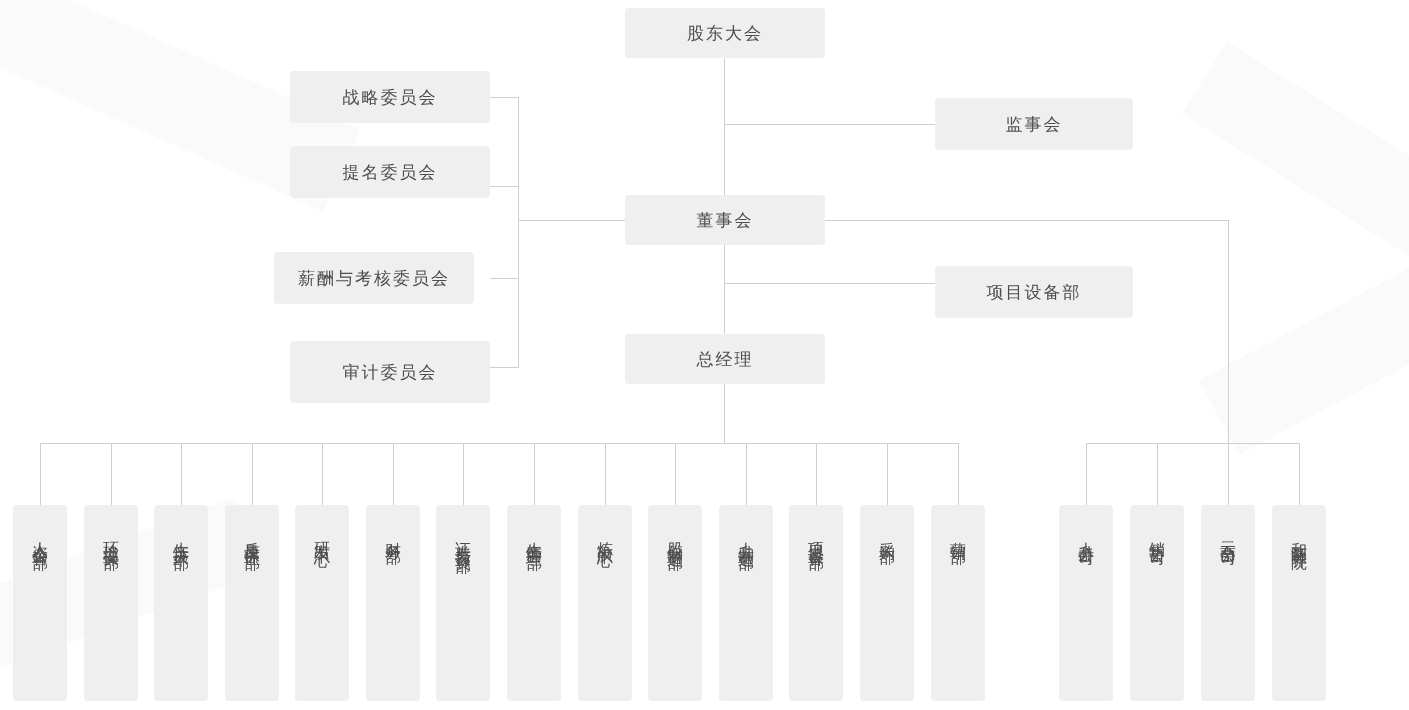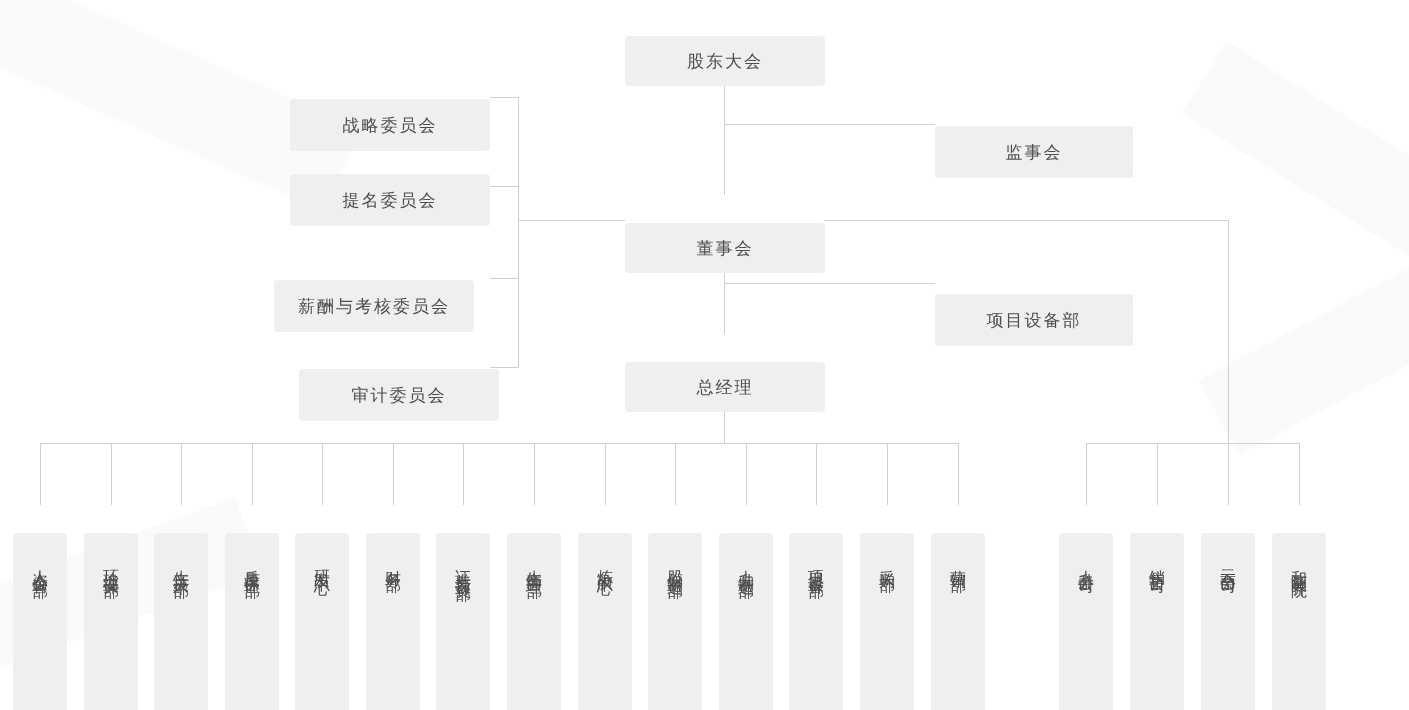--- a/index.html
+++ b/index.html
@@ -16,21 +16,21 @@
   
   .line{position:absolute;background:#cfcfcf;z-index:1;}
   .hl{height:1px;}
   .vl{width:1px;}
   
   .node{
     position:absolute;z-index:2;
     background:#efefef;border-radius:4px;
     color:#4d4d4d;
     display:flex;align-items:center;justify-content:center;
-    font-size:17px;letter-spacing:2px;margin-top:28px;
+    font-size:17px;letter-spacing:2px;
   }
   .nh{height:50px;}
   .nv{
     width:54px;height:196px;top:505px;
     align-items:flex-start;
     box-sizing:border-box;padding-top:24px;
     font-size:16px;
   }
   .nv .vt{
     display:block;
@@ -93,21 +93,21 @@
   <div class="node nh" style="left:625px;top:8px;width:200px;">股东大会</div>
   <div class="node nh" style="left:625px;top:195px;width:200px;font-family:Liberation Serif, serif;">董事会</div>
   <div class="node nh" style="left:625px;top:334px;width:200px;">总经理</div>
 
   <div class="node nh" style="left:935px;top:98px;width:198px;height:52px;">监事会</div>
   <div class="node nh" style="left:935px;top:266px;width:198px;height:52px;">项目设备部</div>
 
   <div class="node nh" style="left:290px;top:71px;width:200px;height:52px;">战略委员会</div>
   <div class="node nh" style="left:290px;top:146px;width:200px;height:52px;">提名委员会</div>
   <div class="node nh" style="left:274px;top:252px;width:200px;height:52px;">薪酬与考核委员会</div>
-  <div class="node nh" style="left:299px;top:341px;width:200px;height:52px;">审计委员会</div>
+  <div class="node nh" style="left:290px;top:341px;width:200px;height:62px;">审计委员会</div>
 
   <div class="node nv" style="left:13px;">
       <span class="vt">人资企管部</span>
     </div>
   <div class="node nv" style="left:84px;">
       <span class="vt">环境安保部</span>
     </div>
   <div class="node nv" style="left:154px;">
       <span class="vt">生产技术部</span>
     </div>

